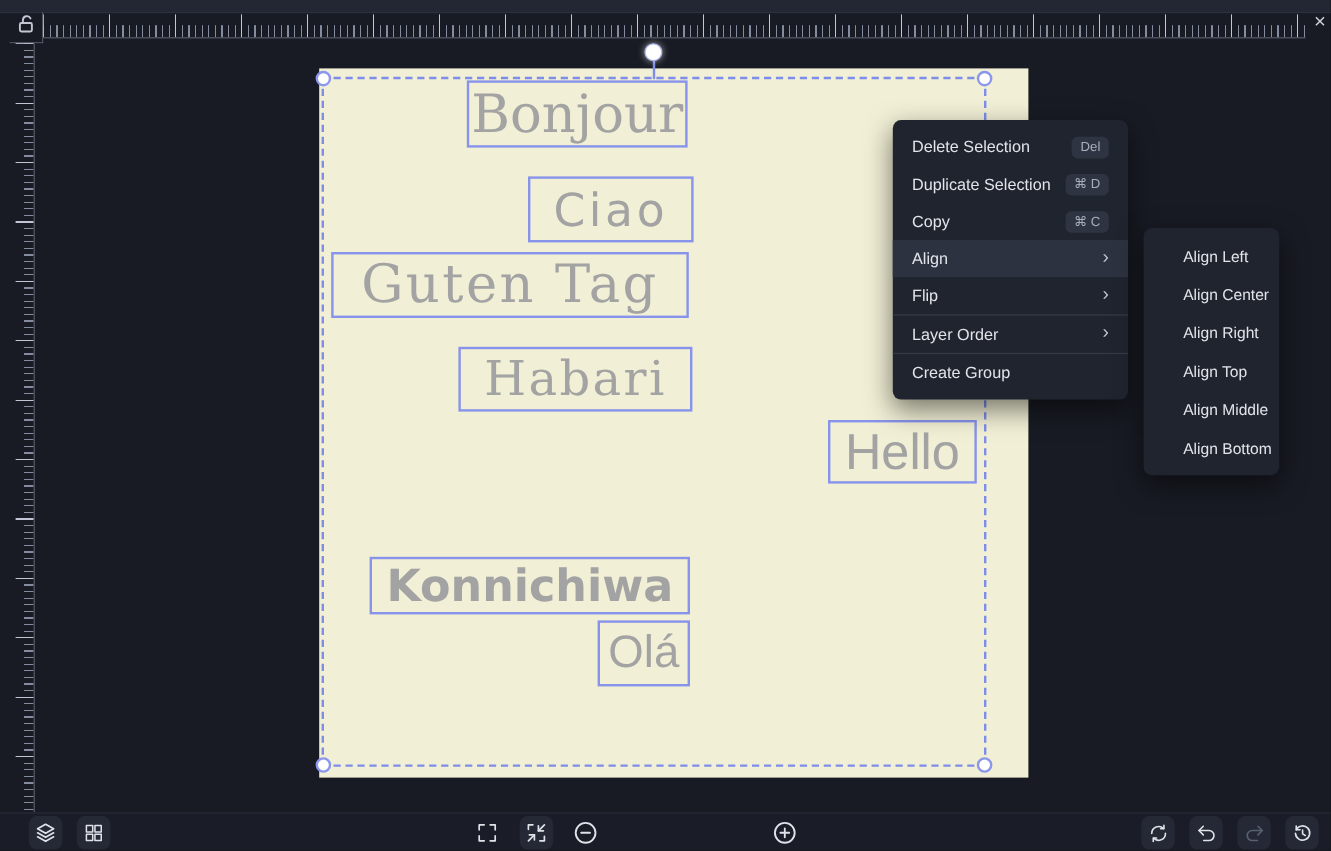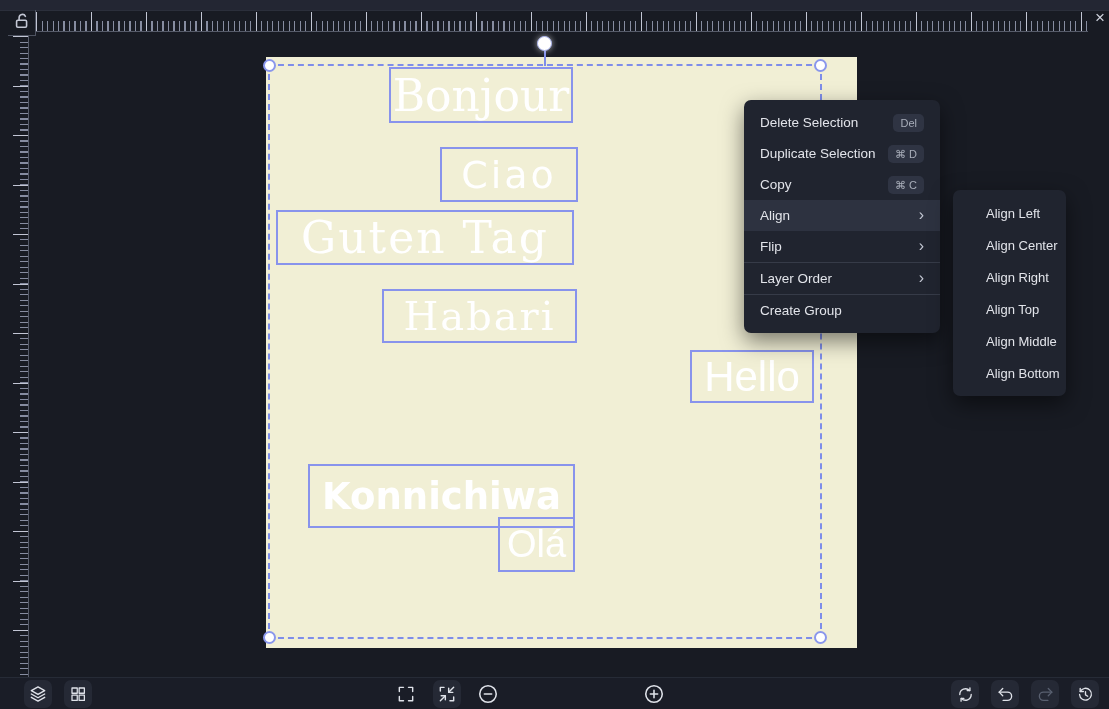--- a/index.html
+++ b/index.html
@@ -27,35 +27,35 @@
     background-image:
       repeating-linear-gradient(to bottom,#c2c6d4 0 1px,transparent 1px 49.5px),
       repeating-linear-gradient(to bottom,#868ca0 0 1px,transparent 1px 5.5px);
     background-size:15px 100%,8px 100%;
     background-position:right top,right top;
     background-repeat:no-repeat,no-repeat;
   }
   .close-btn{position:absolute;left:1091px;top:7px;width:18px;height:22px;display:flex;align-items:center;justify-content:center;color:#cdd1db;font-size:17px;cursor:pointer;}
   
   .canvas{position:absolute;left:266px;top:57px;width:591px;height:591px;background:#f1efd5;}
-  .txt{position:absolute;display:flex;align-items:center;justify-content:center;border:2px solid #8893ec;color:#ffffff;box-sizing:border-box;white-space:nowrap;}
+  .txt{position:absolute;display:flex;align-items:center;justify-content:center;border:2px solid #8893ec;color:#a3a3a3;box-sizing:border-box;white-space:nowrap;}
   .f-serif       {font-family:"DejaVu Serif","Liberation Serif",serif;}
   .f-serif-bold  {font-family:"DejaVu Serif","Liberation Serif",serif;font-weight:400;text-align:right;}
   .f-sans        {font-family:"Liberation Sans",sans-serif;}
   .f-sans-geo    {font-family:"DejaVu Sans",sans-serif;letter-spacing:3px;}
   .f-sans-heavy  {font-family:"DejaVu Sans",sans-serif;font-weight:700;}
   .f-sans-light  {font-family:"Liberation Sans",sans-serif;font-weight:400;}
   .f-sans-med    {font-family:"DejaVu Sans",sans-serif;}
   .t-bonjour   {left:389px;top:67px; width:184px;height:56px;font-size:44px;}
   .t-ciao      {left:440px;top:147px;width:138px;height:55px;font-size:38px;}
   .t-guten     {left:276px;top:210px;width:298px;height:55px;font-size:44px;letter-spacing:2px;}
   .t-habari    {left:382px;top:289px;width:195px;height:54px;font-size:40px;letter-spacing:2px;}
   .t-hello     {left:690px;top:350px;width:124px;height:53px;font-size:42px;}
   .t-nihao     {left:431px;top:403px;width:145px;height:52px;font-size:38px;}
-  .t-konnichiwa{left:308px;top:464px;width:267px;height:64px;font-size:37px;}
+  .t-konnichiwa{left:308px;top:464px;width:267px;height:48px;font-size:37px;}
   .t-ola       {left:498px;top:517px;width:77px; height:55px;font-size:38px;}
   .t-shalom    {left:410px;top:584px;width:166px;height:53px;font-size:40px;}
   
   .group-sel{position:absolute;left:268px;top:64px;width:554px;height:575px;border:2px dashed #7e8dea;box-sizing:border-box;pointer-events:none;}
   .handle{position:absolute;width:13px;height:13px;border-radius:50%;background:#ffffff;border:2px solid #8a97ec;box-sizing:border-box;pointer-events:auto;}
   .h-tl{left:-7px;top:-7px;} .h-tr{right:-7px;top:-7px;}
   .h-bl{left:-7px;bottom:-7px;} .h-br{right:-7px;bottom:-7px;}
   .rot-stem{position:absolute;left:50%;top:-16px;width:2px;height:16px;margin-left:-1px;background:#7e8dea;}
   .rot-handle{position:absolute;left:50%;top:-30px;width:15px;height:15px;margin-left:-8px;border-radius:50%;background:#ffffff;border:1px solid #aab4f0;box-shadow:0 0 6px rgba(255,255,255,.6);box-sizing:border-box;pointer-events:auto;}
   

